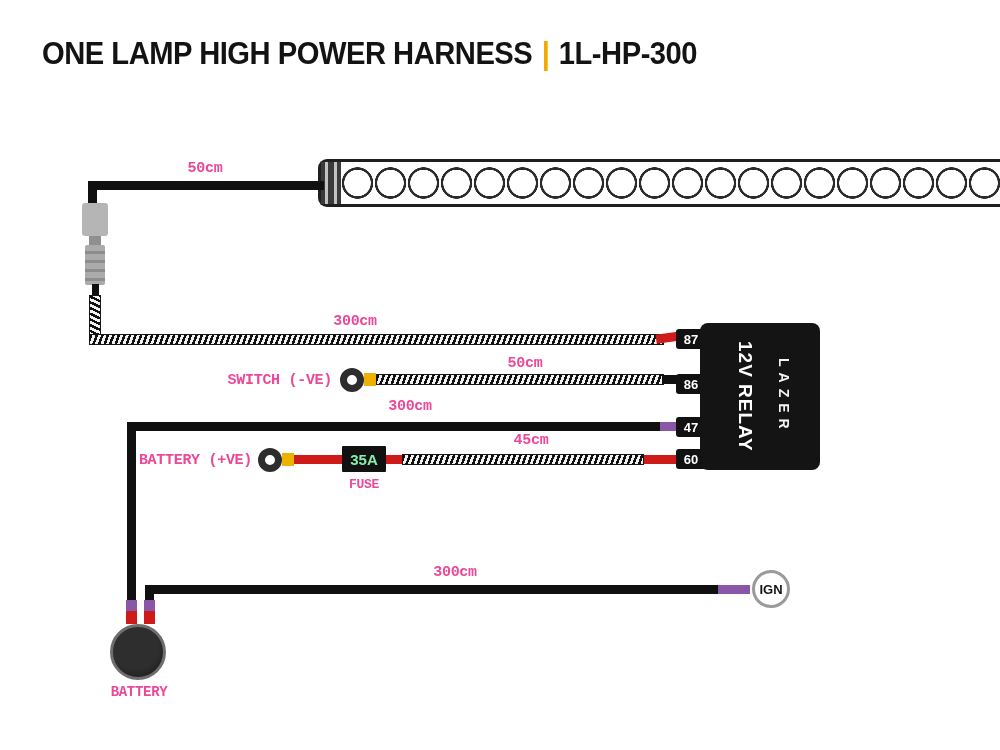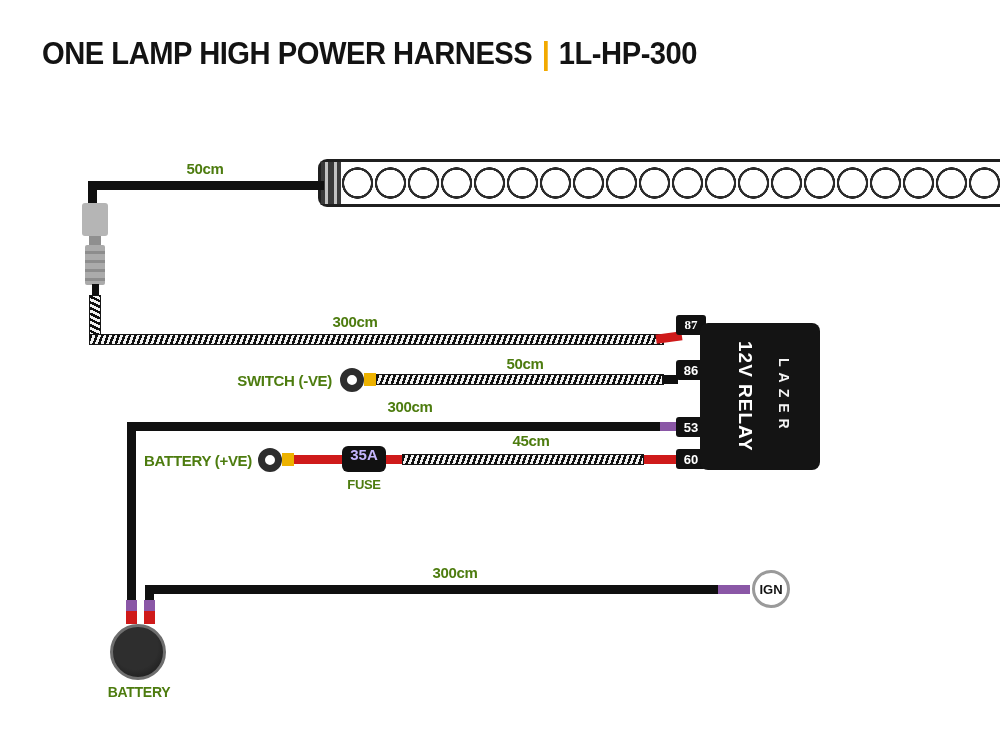--- a/index.html
+++ b/index.html
@@ -20,22 +20,22 @@
   .wire-purple{ position:absolute; background:#8a57a6; }
   .loom{
     position:absolute;
     background:repeating-linear-gradient(110deg,#101010 0 2.5px,#f1f1f1 2.5px 5.2px);
     border:1px solid #161616; box-sizing:border-box;
   }
   .loom-v{
     background:repeating-linear-gradient(25deg,#101010 0 2.5px,#f1f1f1 2.5px 5.2px);
   }
   .lbl{
-    position:absolute; font-weight:bold; font-size:15px; color:#4d7c0f;
-    white-space:nowrap; letter-spacing:-0.3px;
+    position:absolute; font-weight:bold; font-size:15px; color:#ec4899;
+    white-space:nowrap; letter-spacing:-0.3px;font-family:Liberation Mono, monospace;
   }
   .center{ text-align:center; }
   .right{ text-align:right; }
   
   #lightbar{
     position:absolute; left:318px; top:159px; width:682px; height:48px;
     border:3px solid #1f1f1f; border-right:none; border-radius:9px 0 0 9px;
     box-sizing:border-box; background:#fff;
   }
   #lightbar .endcap{
@@ -74,22 +74,22 @@
     display:flex; align-items:center; justify-content:center;
   }
   
   .ring{
     position:absolute; width:10px; height:10px; background:#fff;
     border:7px solid #2d2d2d; border-radius:50%;
   }
   .band{ position:absolute; width:12px; height:13px; background:#edb200; }
   #fuse{
     position:absolute; left:342px; top:446px; width:44px; height:26px;
-    background:#111; border-radius:6px; color:#c4b5fd; font-weight:bold; font-size:15px;
-    display:flex; align-items:flex-start; justify-content:center;
+    background:#111; border-radius:1px; color:#86efac; font-weight:bold; font-size:15px;
+    display:flex; align-items:center; justify-content:center;
   }
   #switch-knob{
     position:absolute; left:110px; top:624px; width:56px; height:56px;
     border-radius:50%; background:radial-gradient(circle at 45% 40%, #2e2e2e 0 55%, #151515 100%);
     border:3px solid #6e6e6e; box-sizing:border-box;
   }
   #ign{
     position:absolute; left:752px; top:570px; width:38px; height:38px;
     border-radius:50%; background:#fff; border:3px solid #9a9a9a; box-sizing:border-box;
     display:flex; align-items:center; justify-content:center;
@@ -142,28 +142,28 @@
   <div class="wire-red" style="left:294px; top:455px; width:48px; height:9px;"></div>
   <div id="fuse">
     <span>35A</span>
   </div>
   <div class="lbl center" style="left:332px; top:477px; width:64px; font-size:13px;">FUSE</div>
   <div class="wire-red" style="left:386px; top:455px; width:16px; height:9px;"></div>
   <div class="lbl center" style="left:476px; top:432px; width:110px;">45cm</div>
   <div class="loom" style="left:402px; top:454px; width:242px; height:11px;"></div>
   <div class="wire-red" style="left:644px; top:455px; width:34px; height:9px;"></div>
 
-  <div class="pin" style="top:315px;font-family:Liberation Serif, serif;">
+  <div class="pin" style="top:329px;">
     <span>87</span>
   </div>
-  <div class="pin" style="top:360px;">
+  <div class="pin" style="top:374px;">
     <span>86</span>
   </div>
   <div class="pin" style="top:417px;">
-    <span>53</span>
+    <span>47</span>
   </div>
   <div class="pin" style="top:449px;">
     <span>60</span>
   </div>
   <div id="relay">
     <div class="rlabel">12V RELAY</div>
     <div class="brand">LAZER</div>
   </div>
 
   <div class="lbl center" style="left:400px; top:564px; width:110px;">300cm</div>

